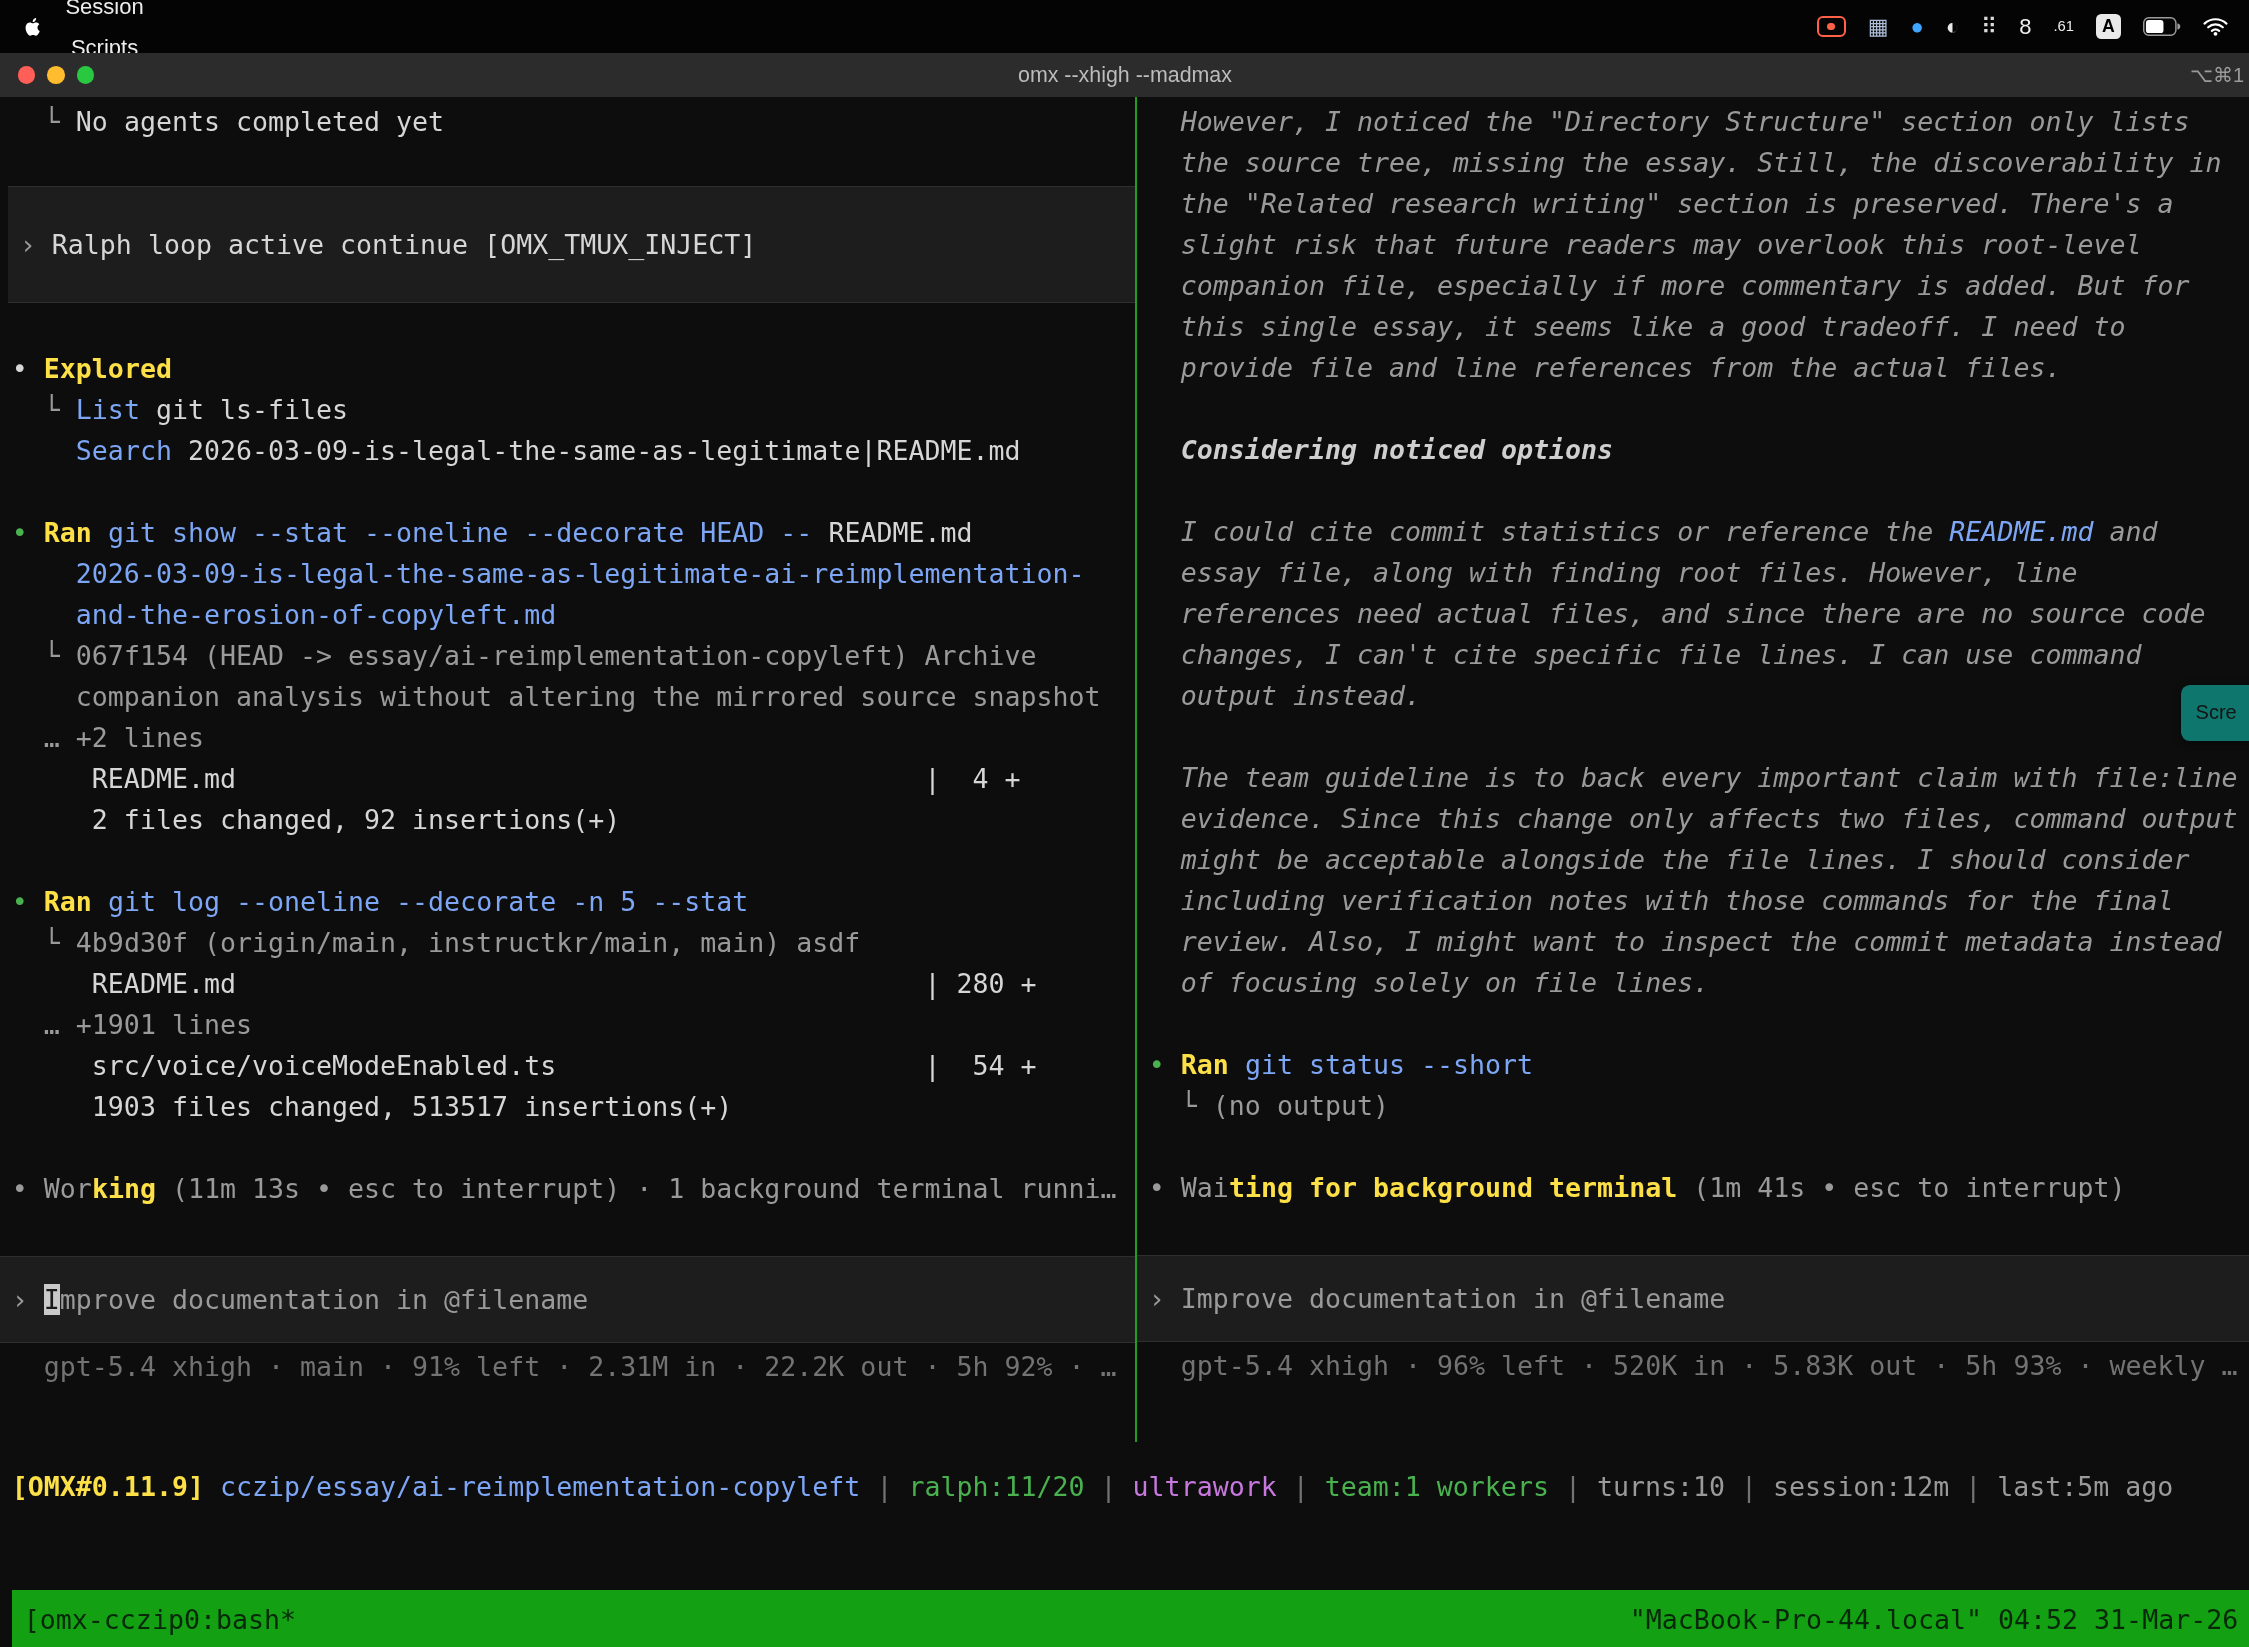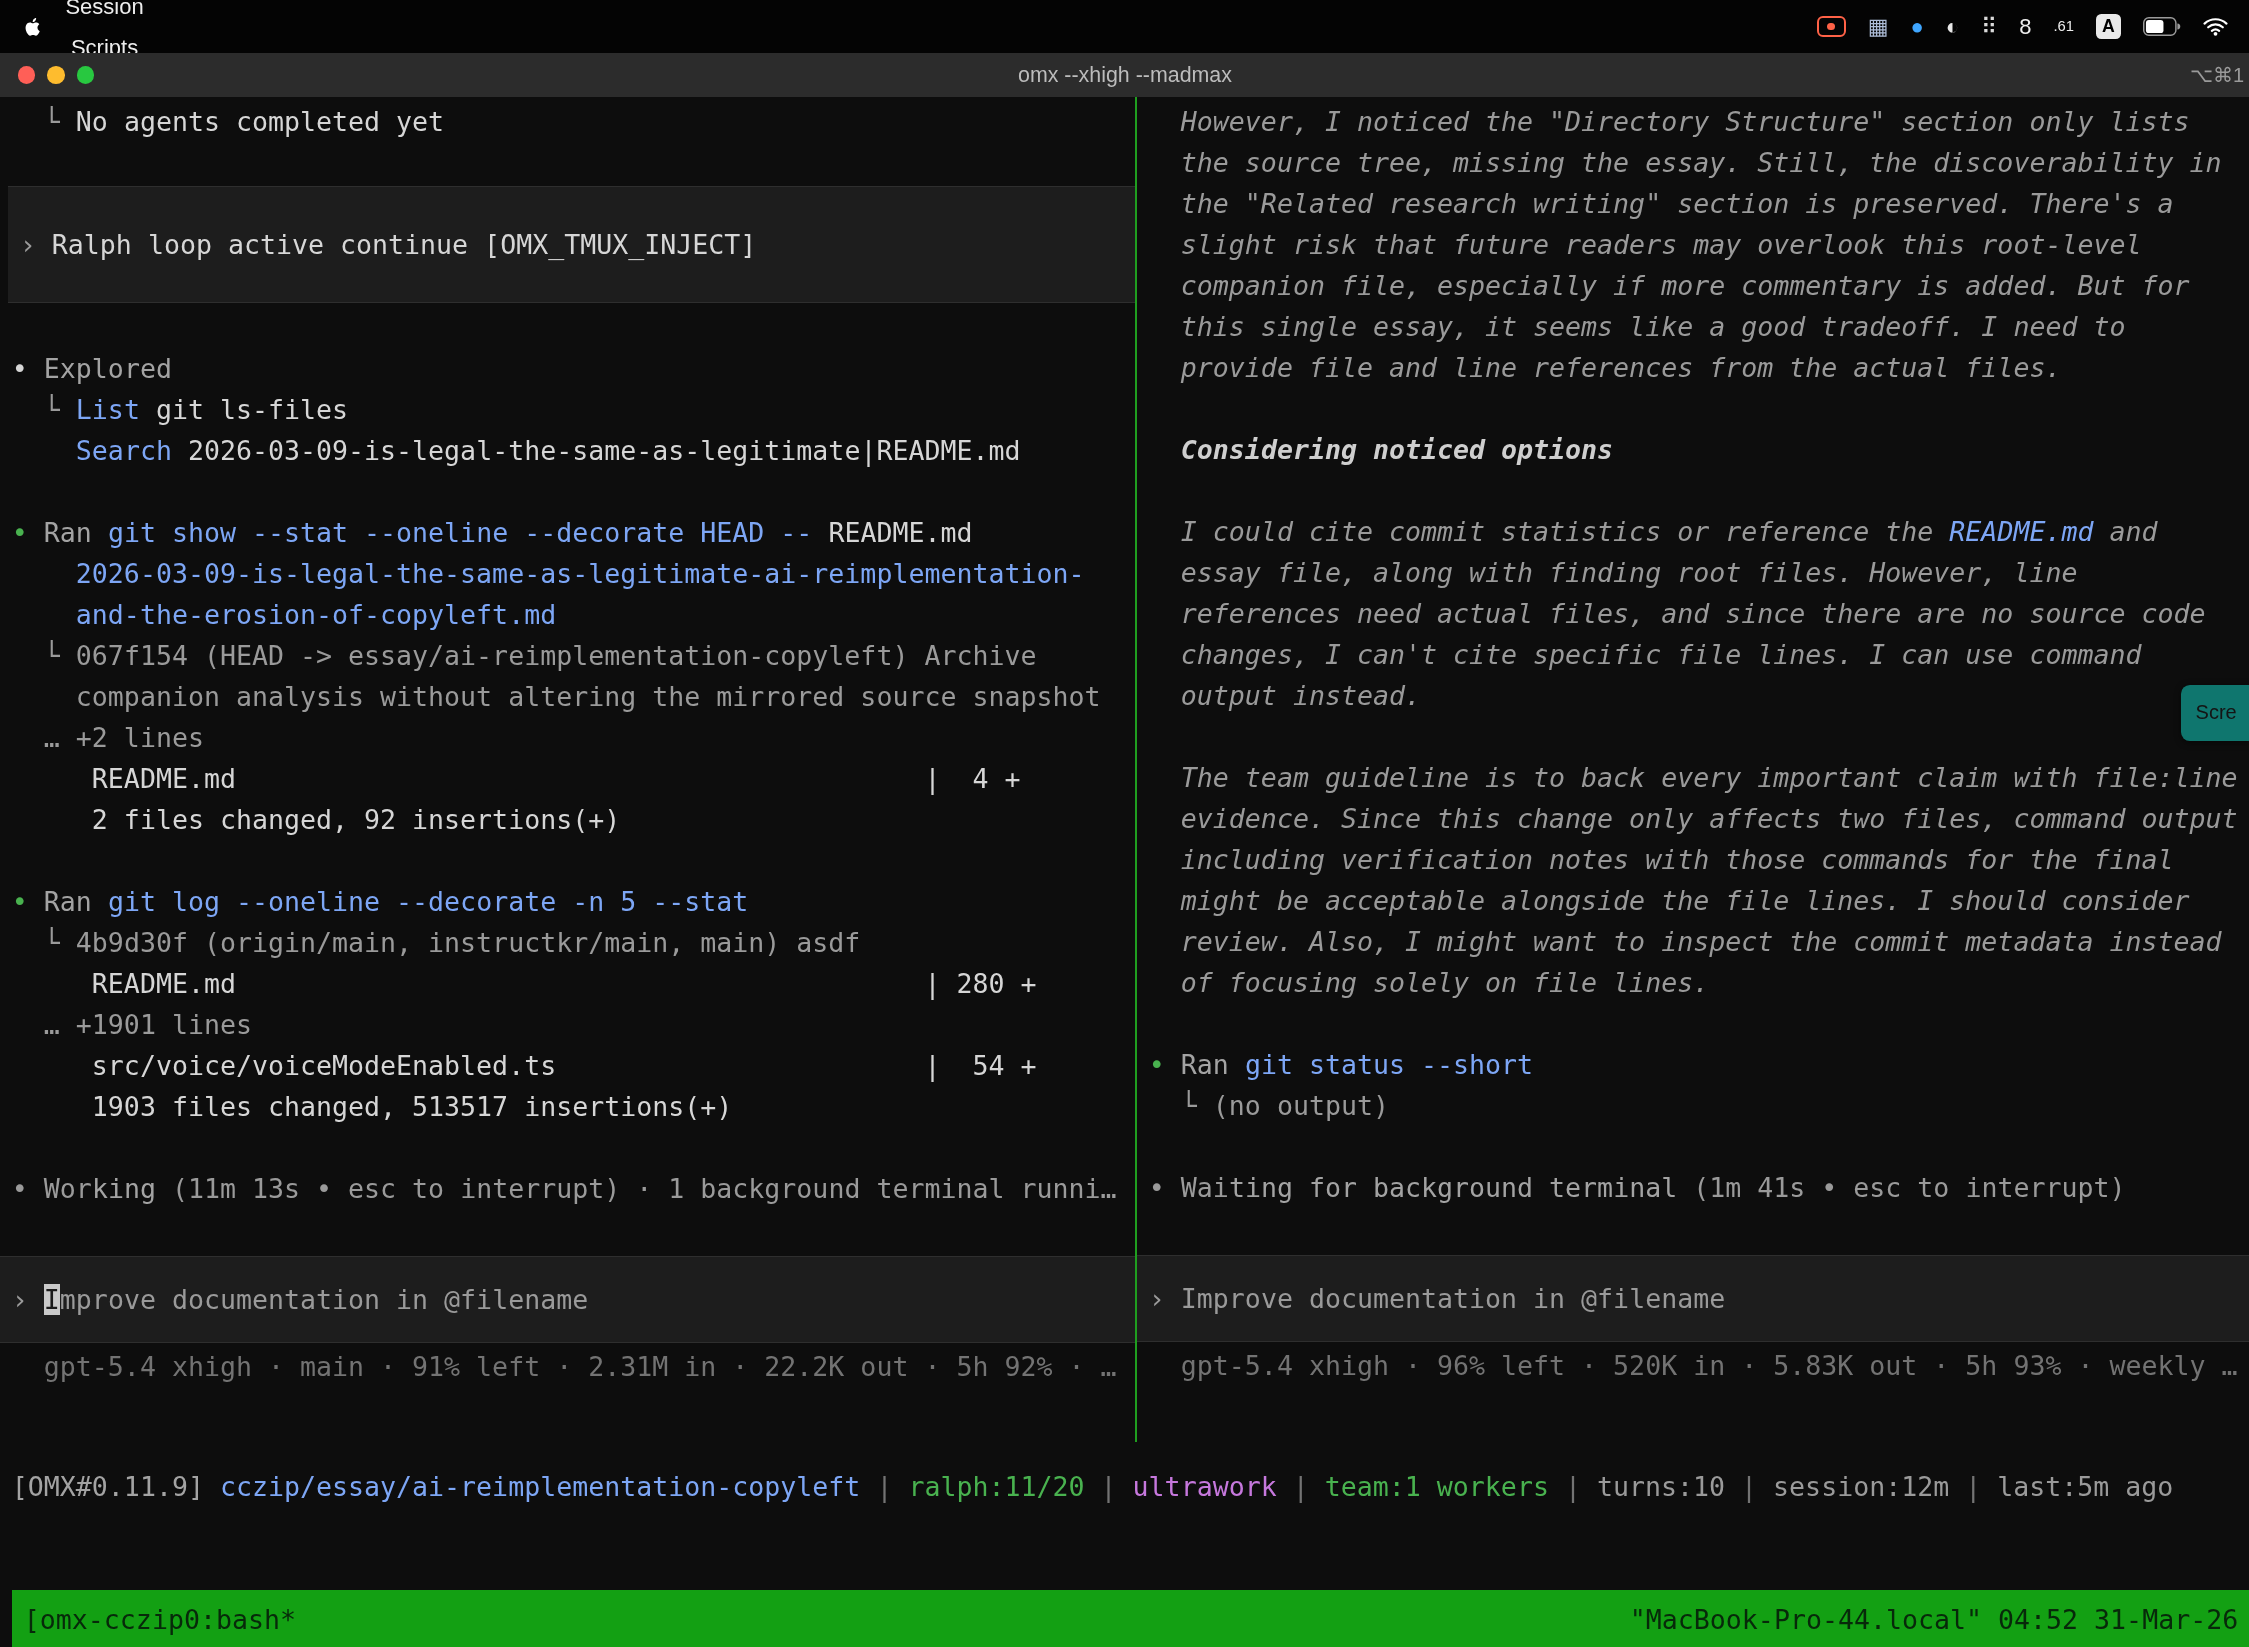--- a/index.html
+++ b/index.html
@@ -41,21 +41,21 @@
   .row{height:41px;white-space:pre;padding-left:11.8px;color:#d6d6d6;overflow:hidden;}
   .row.blank{padding:0;}
   .it{font-style:italic;}
   .boxrow{background:#1d1d1d;border-top:1.5px solid #2e2e2e;border-bottom:1.5px solid #2e2e2e;
           display:flex;align-items:center;box-sizing:border-box;}
   .boxrow .row{flex:1;}
   .ralph{height:117px;margin:44px 0 45px 8px;}
   .input{height:87px;margin:47px 0 3.7px 0;}
 
   .c-fg{color:#d6d6d6;}
-  .c-boldfg{color:#a3a3a3;font-weight:normal;}
+  .c-boldfg{color:#fde047;font-weight:bold;}
   .c-dim{color:#9a9a9a;}
   .c-dim2{color:#737373;}
   .c-blue{color:#7da6f5;}
   .c-green{color:#49b24f;}
   .c-magenta{color:#c678dd;}
   .c-head{color:#cfcfcf;font-weight:bold;}
   .c-cursor{background:#c9c9c9;color:#1a1a1a;}
 
   .omx-line{position:absolute;left:0;right:0;top:1369px;height:41px;white-space:pre;padding-left:11.8px;}
 
@@ -179,22 +179,22 @@
         <div class="row it"><span class="c-dim">  </span><span class="c-head">Considering noticed options</span></div>
         <div class="row blank"></div>
         <div class="row it"><span class="c-dim">  I could cite commit statistics or reference the </span><span class="c-blue">README.md</span><span class="c-dim"> and</span></div>
         <div class="row it"><span class="c-dim">  essay file, along with finding root files. However, line</span></div>
         <div class="row it"><span class="c-dim">  references need actual files, and since there are no source code</span></div>
         <div class="row it"><span class="c-dim">  changes, I can't cite specific file lines. I can use command</span></div>
         <div class="row it"><span class="c-dim">  output instead.</span></div>
         <div class="row blank"></div>
         <div class="row it"><span class="c-dim">  The team guideline is to back every important claim with file:line</span></div>
         <div class="row it"><span class="c-dim">  evidence. Since this change only affects two files, command output</span></div>
+        <div class="row it"><span class="c-dim">  might be acceptable alongside the file lines. I should consider</span></div>
         <div class="row it"><span class="c-dim">  including verification notes with those commands for the final</span></div>
-        <div class="row it"><span class="c-dim">  might be acceptable alongside the file lines. I should consider</span></div>
         <div class="row it"><span class="c-dim">  review. Also, I might want to inspect the commit metadata instead</span></div>
         <div class="row it"><span class="c-dim">  of focusing solely on file lines.</span></div>
         <div class="row blank"></div>
         <div class="row"><span class="c-green">• </span><span class="c-boldfg">Ran</span><span class="c-blue"> git status --short</span></div>
         <div class="row"><span class="c-dim">  └ </span><span class="c-dim">(no output)</span></div>
         <div class="row blank"></div>
         <div class="row"><span class="c-dim">• </span><span class="c-dim">Wai</span><span class="c-boldfg">ting for background terminal</span><span class="c-dim"> (1m 41s • esc to interrupt)</span></div>
         <div class="boxrow input">
           <div class="row"><span class="c-dim">› </span><span class="c-dim">Improve documentation in @filename</span></div>
         </div>

